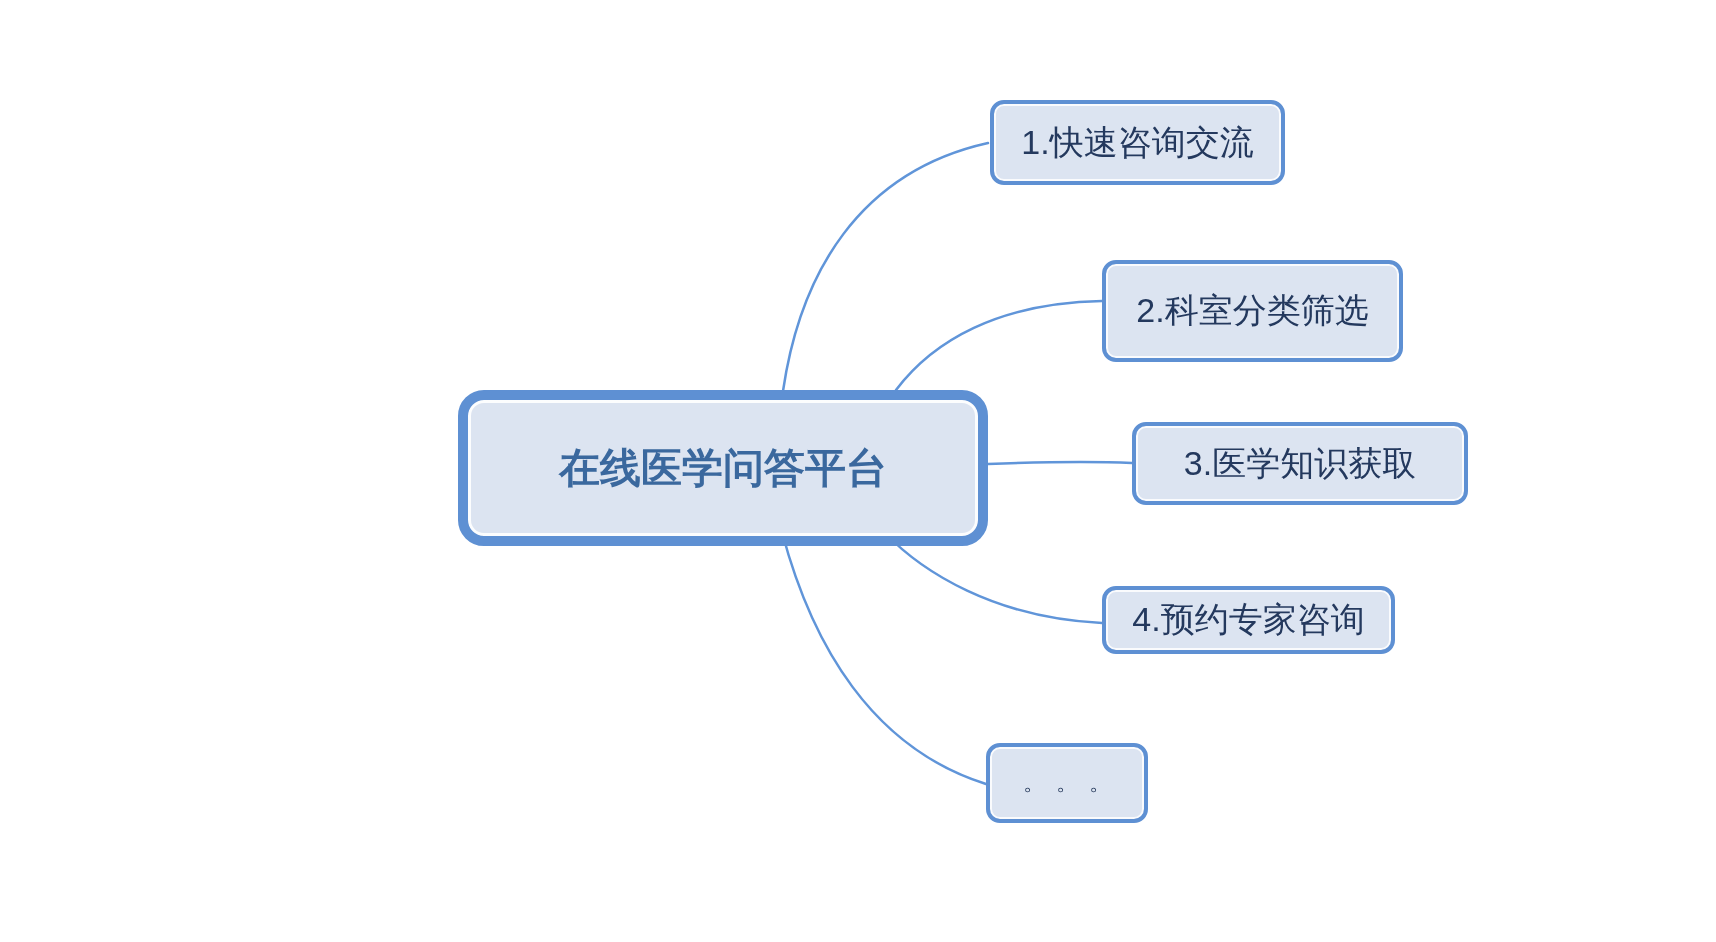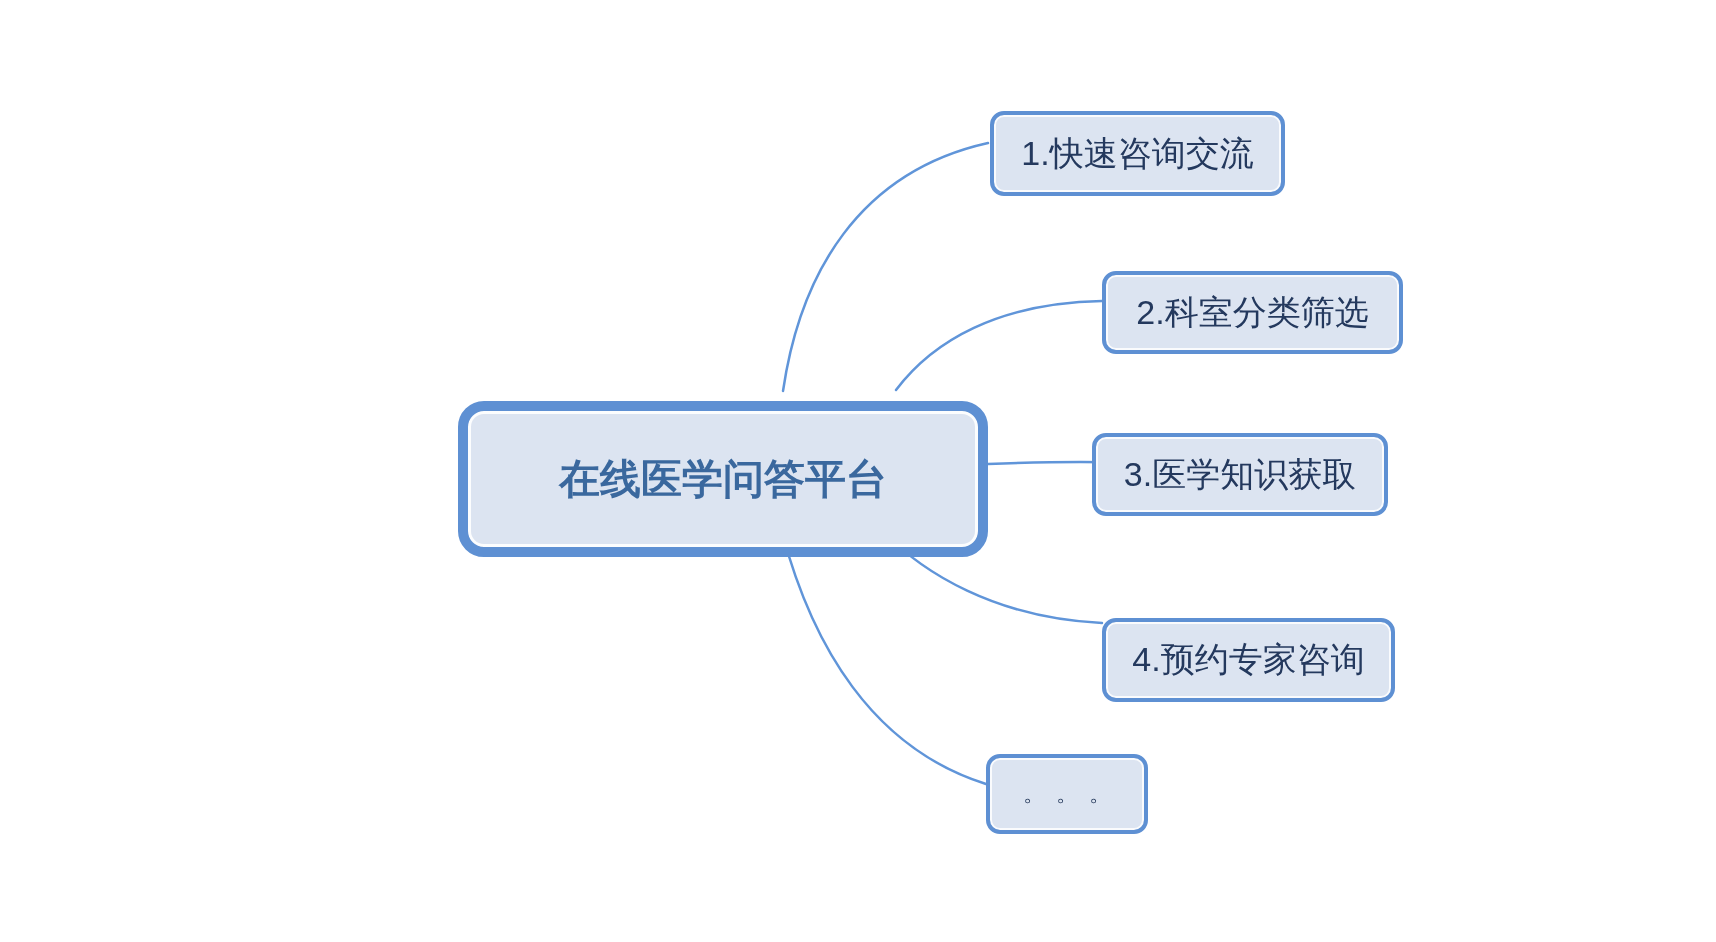--- a/index.html
+++ b/index.html
@@ -34,35 +34,34 @@
     align-items: center;
     justify-content: center;
     background: var(--node-fill, #DCE4F1);
     border: 4px solid var(--node-border, #5E90D3);
     border-radius: 14px;
     box-shadow: inset 0 0 0 2px rgba(255,255,255,0.85);
     color: var(--child-text, #24395E);
     font-size: 34px;
     white-space: nowrap;
     cursor: default;
-    margin-top: 11px;
   }
   .node.root {
     border-width: 10px;
     border-radius: 26px;
     font-weight: bold;
     font-size: 41px;
     color: var(--root-text, #3A689E);
     box-shadow: inset 0 0 0 3px rgba(255,255,255,0.9);
   }
   .node-root { left: 458px; top: 390px; width: 530px; height: 156px; }
   .node-c1   { left: 990px;  top: 100px; width: 295px; height: 85px; }
-  .node-c2   { left: 1102px; top: 260px; width: 301px; height: 83px; }
-  .node-c3   { left: 1092px; top: 422px; width: 296px; height: 83px; }
-  .node-c4   { left: 1102px; top: 607px; width: 293px; height: 84px; }
+  .node-c2   { left: 1102px; top: 260px; width: 301px; height: 102px; }
+  .node-c3   { left: 1132px; top: 422px; width: 336px; height: 83px; }
+  .node-c4   { left: 1102px; top: 586px; width: 293px; height: 68px; }
   .node-c5   { left: 986px;  top: 743px; width: 162px; height: 80px;
                font-size: 22px; letter-spacing: 11px; padding-left: 11px;
                color: #1F3356; }
 </style>
 </head>
 <body style="background: rgb(255, 255, 255);">
 
 <div class="canvas">
 
   <svg class="connectors" viewBox="0 0 1716 942" xmlns="http://www.w3.org/2000/svg">

